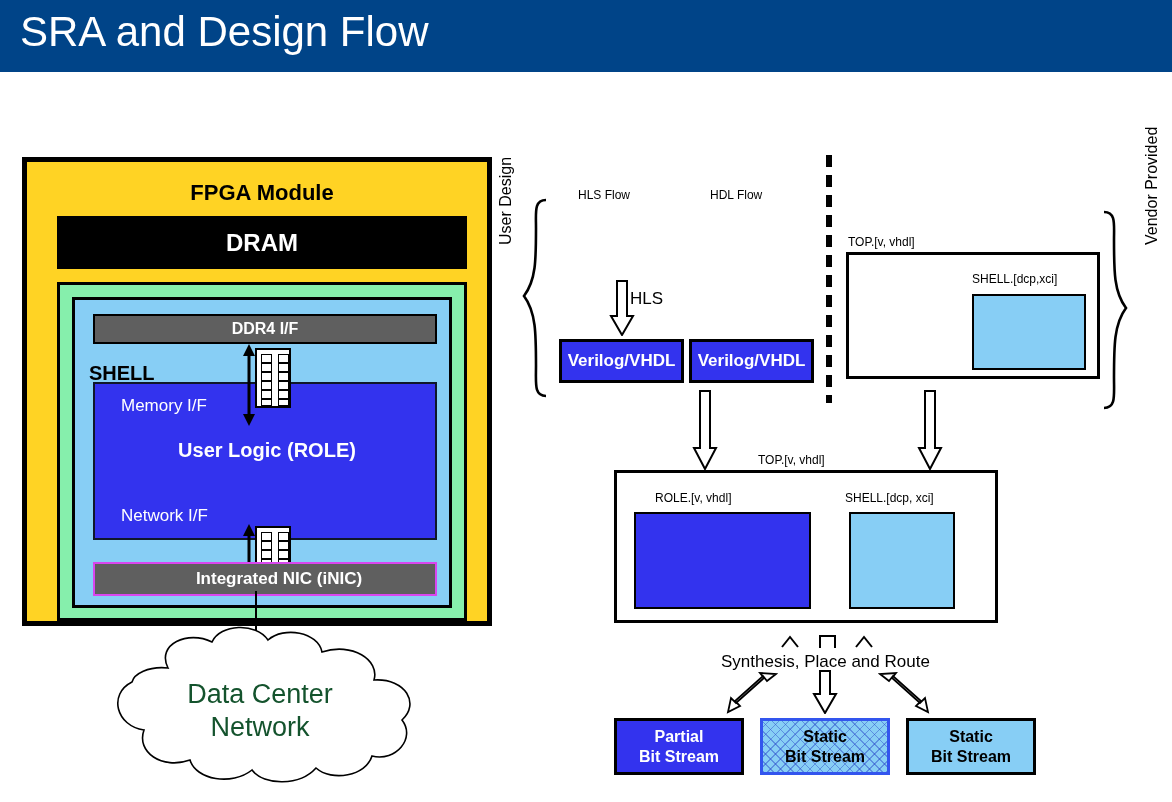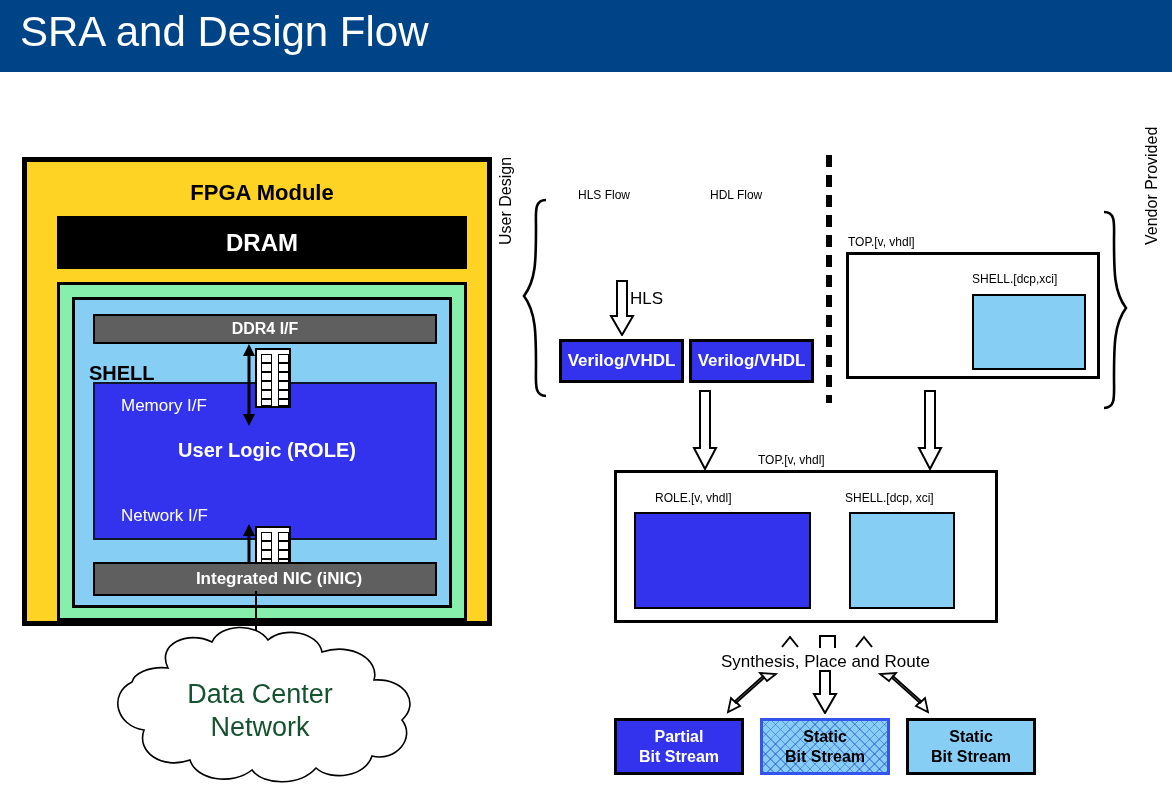--- a/index.html
+++ b/index.html
@@ -111,21 +111,21 @@
     font-size: 17px; color: #ffffff;
   }
   #network-if-label {
     left: 26px; top: 122px;
     font-size: 17px; color: #ffffff;
   }
   #inic-box {
     left: 18px; top: 262px;
     width: 344px; height: 34px;
     background: #5F5F5F;
-    border: 2px solid #000000;
+    border: 2px solid #d946ef;
     color: #ffffff;
     font-size: 17px; font-weight: bold; padding-left: 28px;
   }
 
   
   .connector {
     width: 36px; height: 60px;
     background: #ffffff;
     border: 2px solid #000000;
   }

